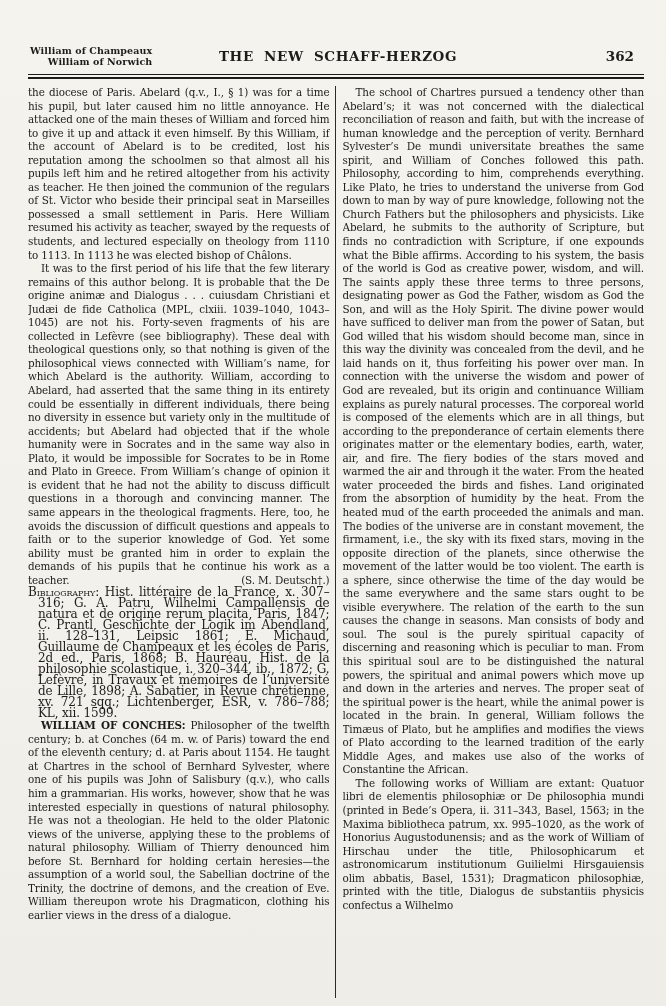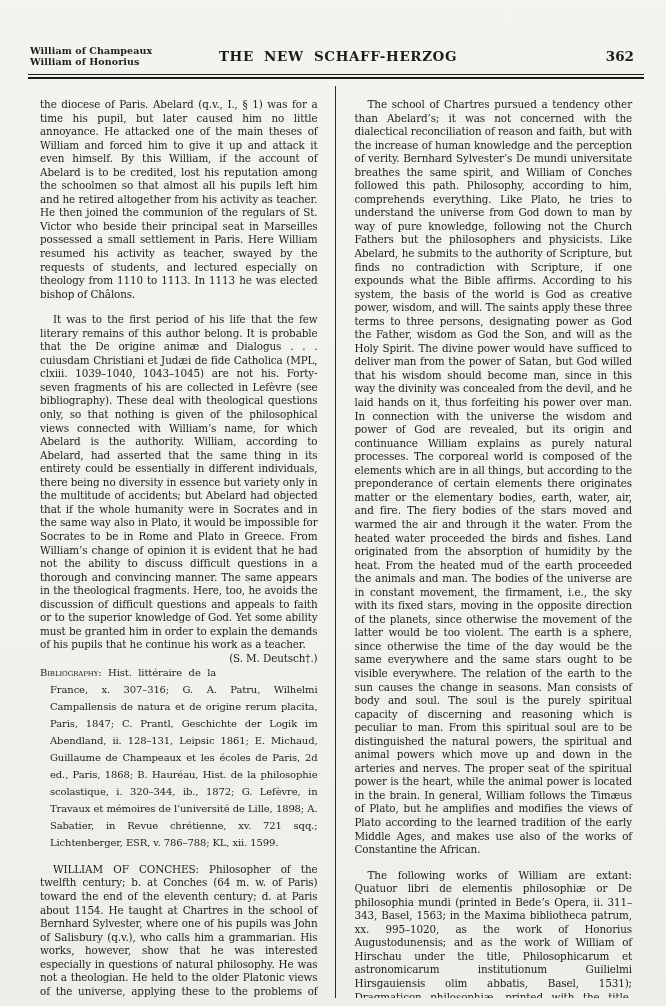--- a/index.html
+++ b/index.html
@@ -21,20 +21,21 @@
     position: relative;
     height: 24px;
     margin-bottom: 4px;
   }
   .rh {
     position: absolute; left: 2px; top: 0;
     font-weight: bold;
     font-size: 9.5px; line-height: 10.5px;
     letter-spacing: 0.1px;
     white-space: nowrap;
+    text-align: right;
   }
   .head-title {
     position: absolute; left: 4px; right: 0; top: 2px;
     text-align: center;
     font-weight: bold;
     font-size: 13.5px;
     letter-spacing: 0.6px;
     word-spacing: 5px;
   }
   .pagenum {
@@ -62,43 +63,43 @@
     letter-spacing: -0.12px;
     overflow: hidden;
   }
   .col-left  { margin-right: 5px; }
   .col-right { margin-left: 7px; }
   .divider {
     width: 1px;
     background: #2b2a27;
     flex: 0 0 1px;
   }
-  p.para { margin: 12px; }
+  p.para { margin: 0; }
   p.indent { text-indent: 13px; }
   p.biblio {
-    font-size: 10px;
-    line-height: 17px;
+    font-size: 12px;
+    line-height: 11px;
     padding-left: 10px;
     text-indent: -10px;
     text-align: justify;
   }
   .it  { }
-  .bd  { font-weight: normal; }
+  .bd  { font-weight: bold; }
   .sc  { font-variant: small-caps; }
   .sig { float: right; }
 </style>
 </head>
 <body>
 
 <div class="page">
 
   <header class="pagehead">
     <div class="rh">
       <div>William of Champeaux</div>
-      <div>William of Honorius</div>
+      <div>William of Norwich</div>
     </div>
     <div class="head-title">THE NEW SCHAFF-HERZOG</div>
     <div class="pagenum">362</div>
   </header>
 
   <div class="rule"></div>
 
   <main class="cols">
     <div class="col col-left">
         <p class="para"><span>the diocese of Paris. Abelard (q.v., I., § 1) was for a time his pupil, but later caused him no little annoyance. He attacked one of the main theses of William and forced him to give it up and attack it even himself. By this William, if the account of Abelard is to be credited, lost his reputation among the schoolmen so that almost all his pupils left him and he retired altogether from his activity as teacher. He then joined the communion of the regulars of St. Victor who beside their principal seat in Marseilles possessed a small settlement in Paris. Here William resumed his activity as teacher, swayed by the requests of students, and lectured especially on theology from 1110 to 1113. In 1113 he was elected bishop of Châlons.</span></p>

